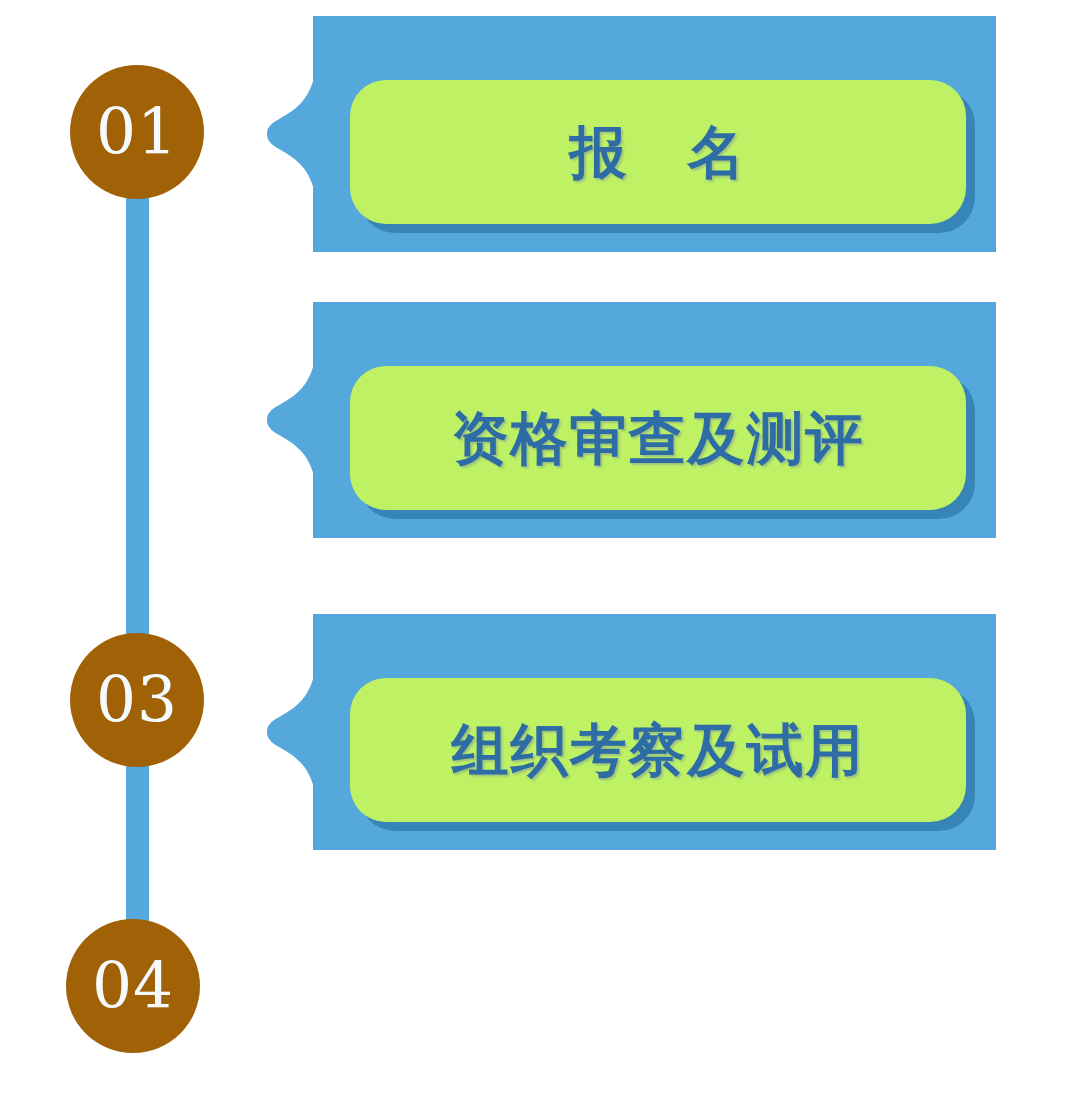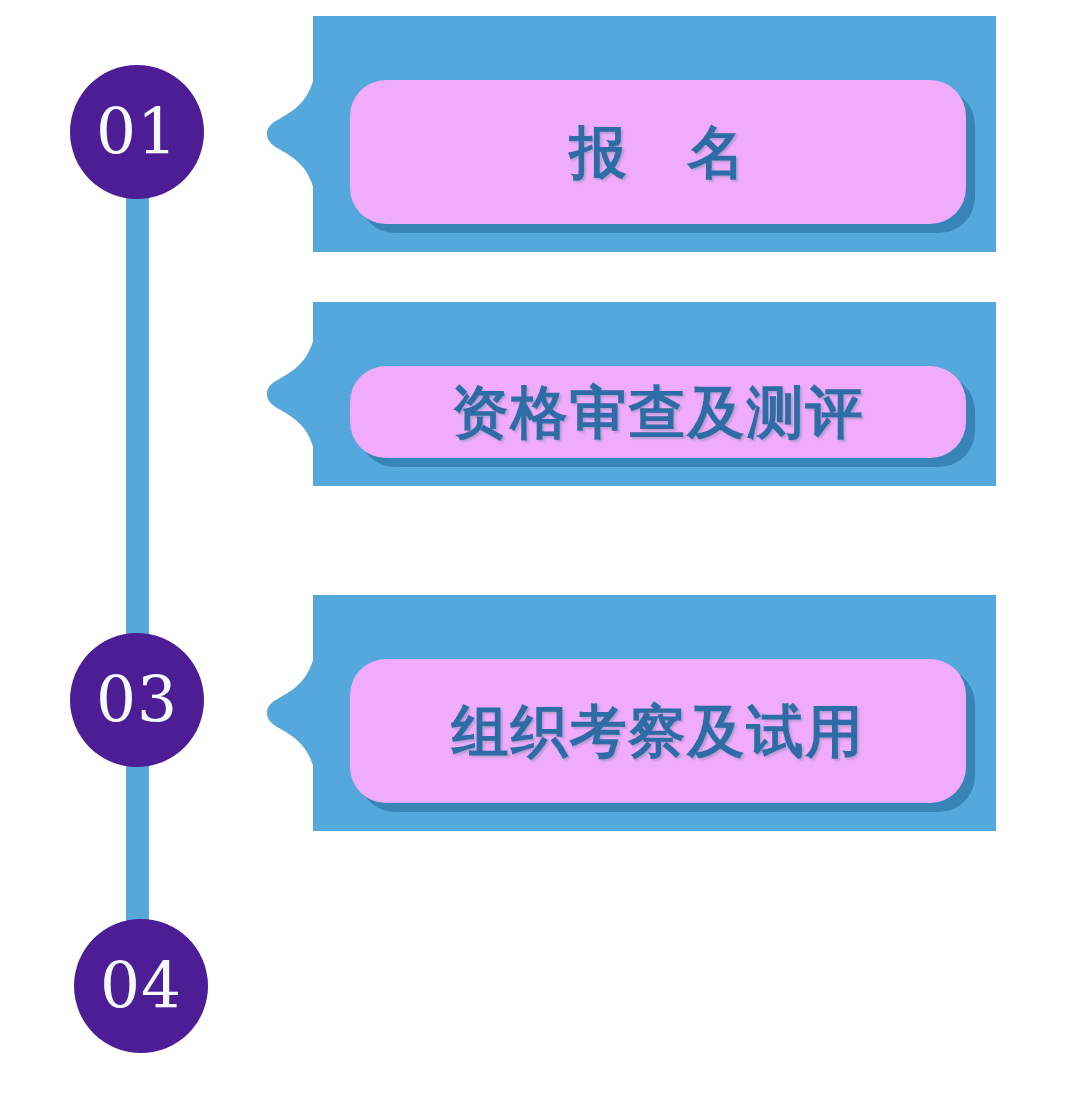--- a/index.html
+++ b/index.html
@@ -31,21 +31,21 @@
     position: absolute;
     left: 126px;
     width: 23px;
     background: #54A8DC;
   }
   .step-circle {
     position: absolute;
     width: 134px;
     height: 134px;
     border-radius: 50%;
-    background: #4c1d95;
+    background: #a16207;
     display: flex;
     align-items: center;
     justify-content: center;
   }
   .step-circle .num {
     color: #F4FAFE;
     font-family: "DejaVu Serif", "Liberation Serif", serif;
     font-size: 63px;
     font-weight: 400;
     letter-spacing: 1px;
@@ -78,21 +78,21 @@
     overflow: visible;
   }
   .notch svg { display: block; }
 
   .inner-card {
     position: absolute;
     left: 37px;
     top: 28px;
     right: 30px;
     bottom: 28px;
-    background: #f0abfc;
+    background: #bef264;
     border-radius: 36px;
     box-shadow: 9px 9px 0 0 rgba(17, 86, 132, 0.42);
     display: flex;
     align-items: center;
     justify-content: center;
     margin-top: 36px;
   }
   .card-label {
     color: #2E6CA6;
     font-family: "DejaVu Sans", "Liberation Sans", sans-serif;
@@ -118,51 +118,51 @@
 
     <div class="step-circle" style="left:70px; top:65px;">
       <span class="num">01</span>
     </div>
 
 
     <div class="step-circle" style="left:70px; top:633px;">
       <span class="num">03</span>
     </div>
 
-    <div class="step-circle" style="left:74px; top:919px;">
+    <div class="step-circle" style="left:66px; top:919px;">
       <span class="num">04</span>
     </div>
 
   </div>
 
   <div class="row" style="top:16px; height:236px;">
     <div class="blue-plate"></div>
     <div class="notch">
       <svg width="92" height="152" viewBox="0 0 92 152">
         <path d="M92,0 L50,0 C50,0 50,28 34,45 C18,62 0,62 0,76 C0,90 18,90 34,107 C50,124 50,152 50,152 L92,152 Z" fill="#54A8DC"></path>
       </svg>
     </div>
     <div class="inner-card">
       <span class="card-label">报　名</span>
     </div>
   </div>
 
-  <div class="row" style="top:302px; height:184px;">
+  <div class="row" style="top:302px; height:236px;">
     <div class="blue-plate"></div>
     <div class="notch">
       <svg width="92" height="152" viewBox="0 0 92 152">
         <path d="M92,0 L50,0 C50,0 50,28 34,45 C18,62 0,62 0,76 C0,90 18,90 34,107 C50,124 50,152 50,152 L92,152 Z" fill="#54A8DC"></path>
       </svg>
     </div>
     <div class="inner-card">
       <span class="card-label">资格审查及测评</span>
     </div>
   </div>
 
-  <div class="row" style="top:595px; height:236px;">
+  <div class="row" style="top:614px; height:236px;">
     <div class="blue-plate"></div>
     <div class="notch">
       <svg width="92" height="152" viewBox="0 0 92 152">
         <path d="M92,0 L50,0 C50,0 50,28 34,45 C18,62 0,62 0,76 C0,90 18,90 34,107 C50,124 50,152 50,152 L92,152 Z" fill="#54A8DC"></path>
       </svg>
     </div>
     <div class="inner-card">
       <span class="card-label">组织考察及试用</span>
     </div>
   </div>

